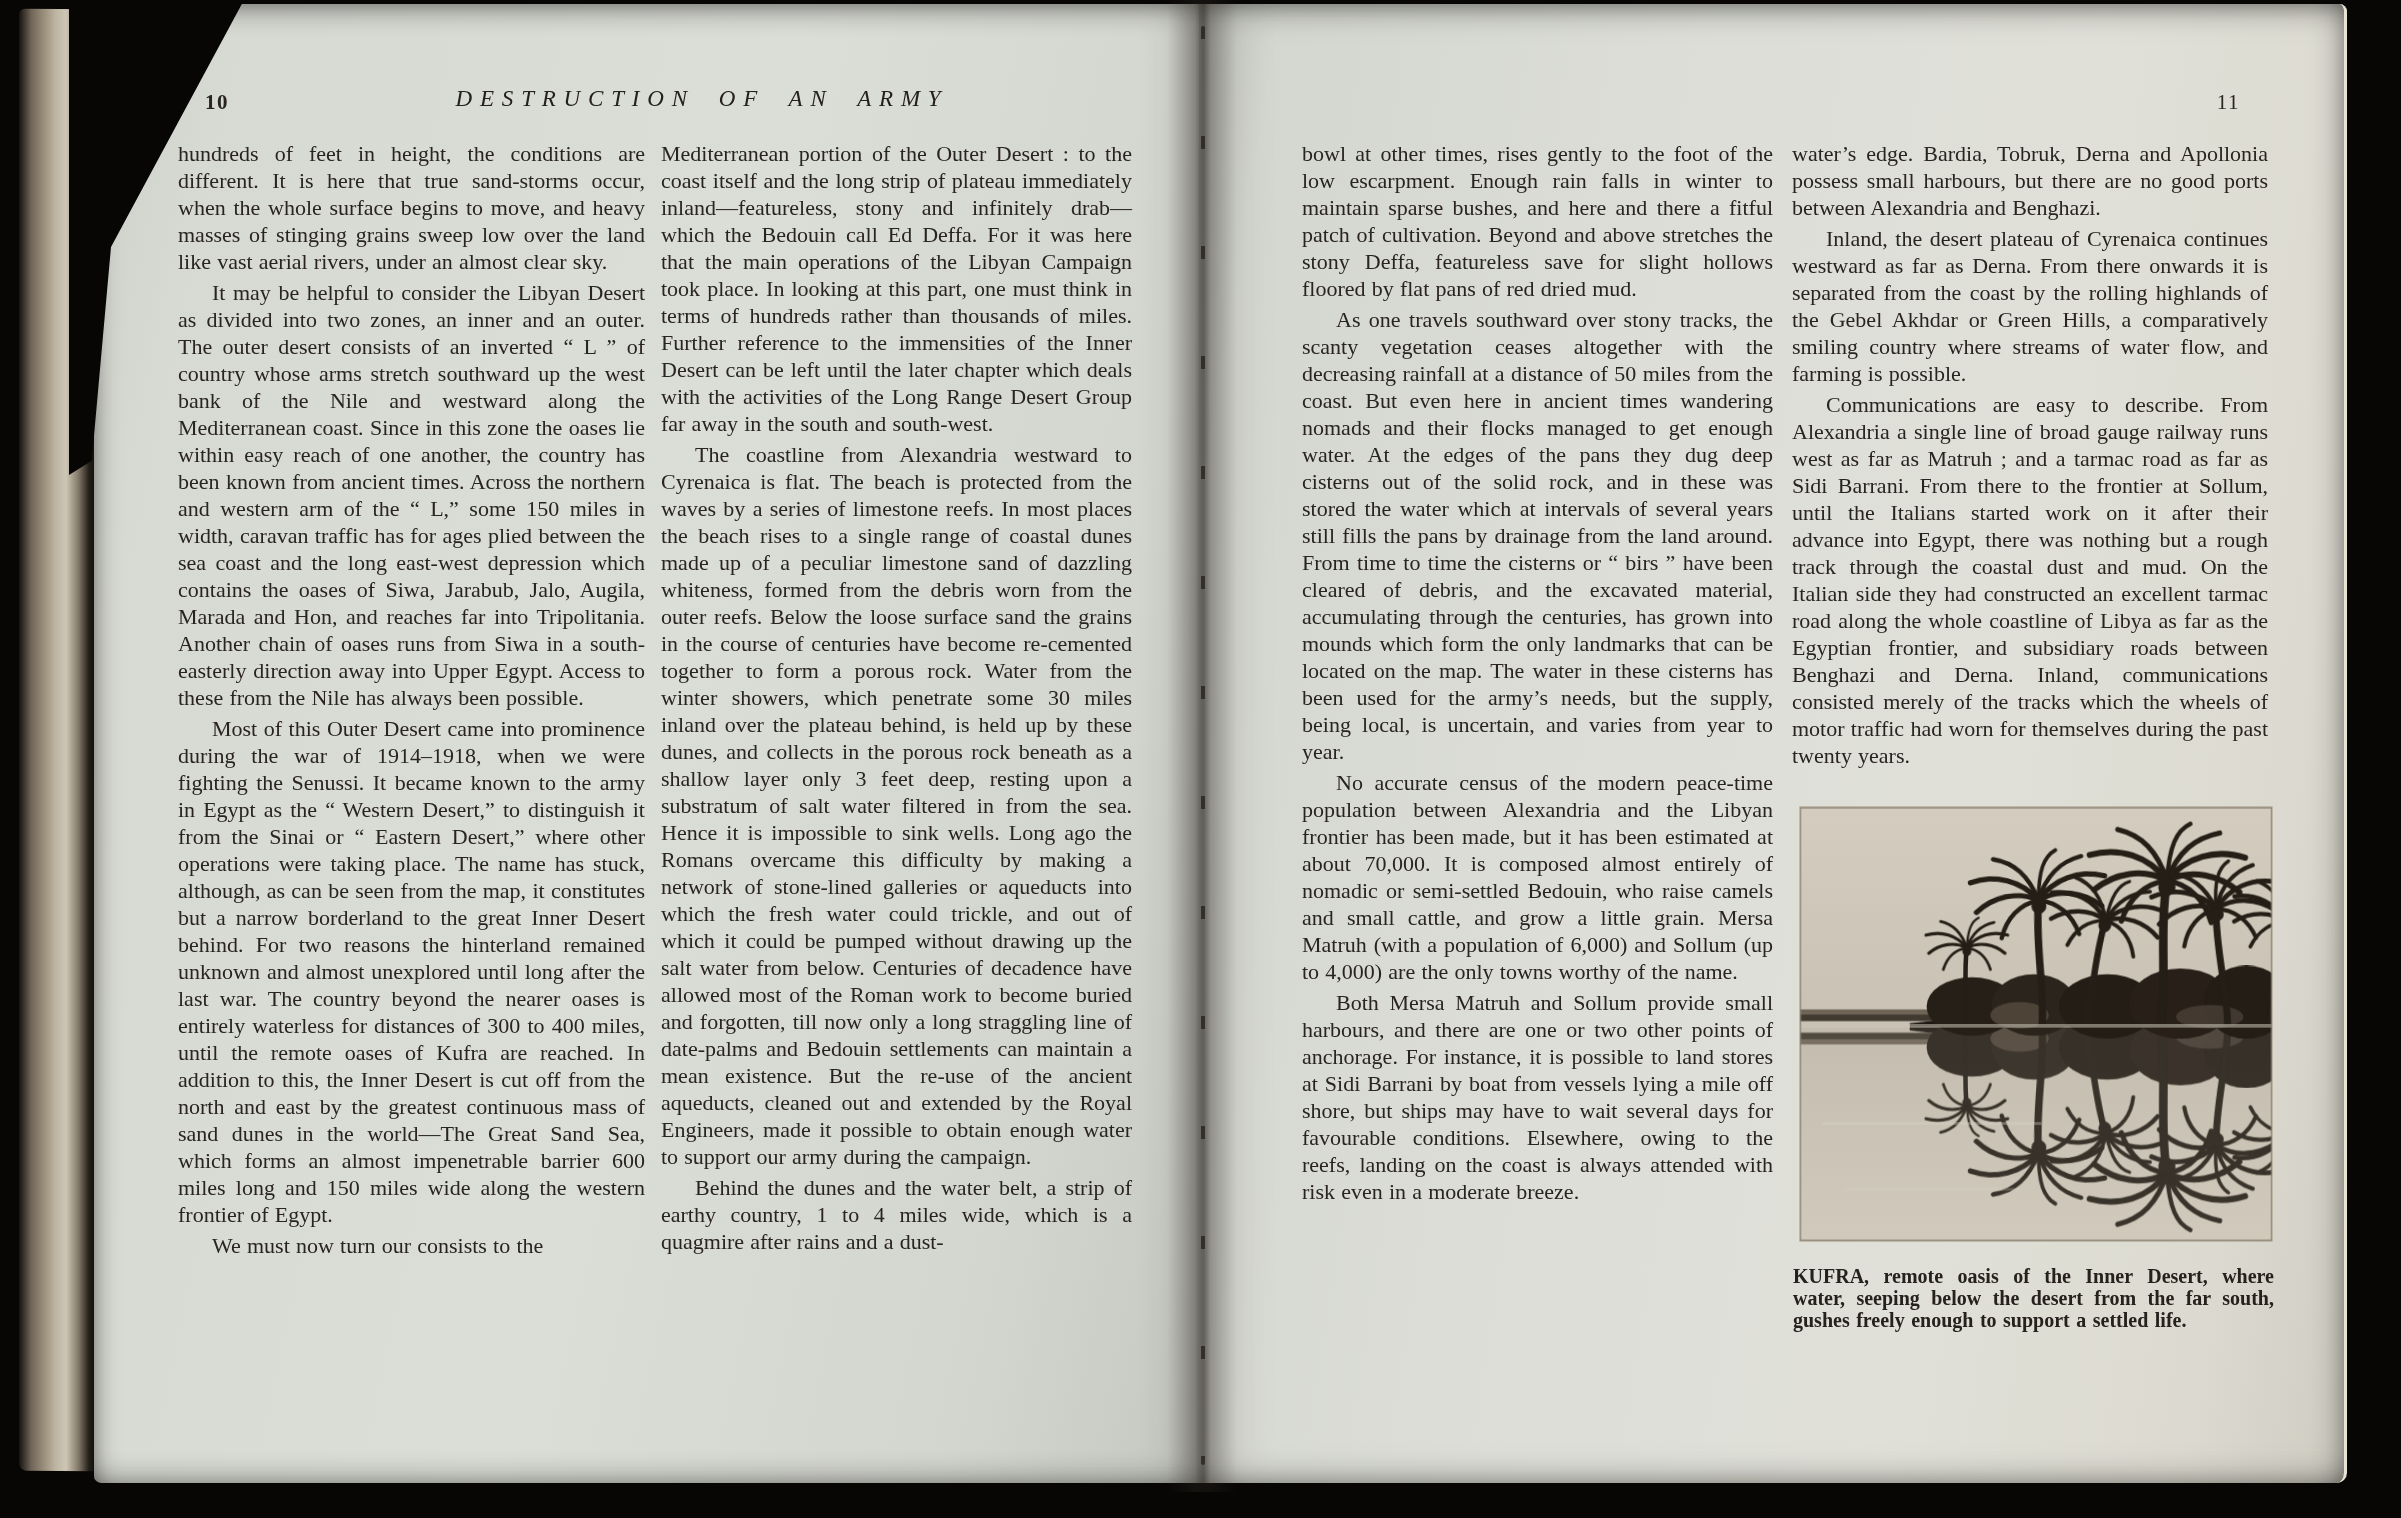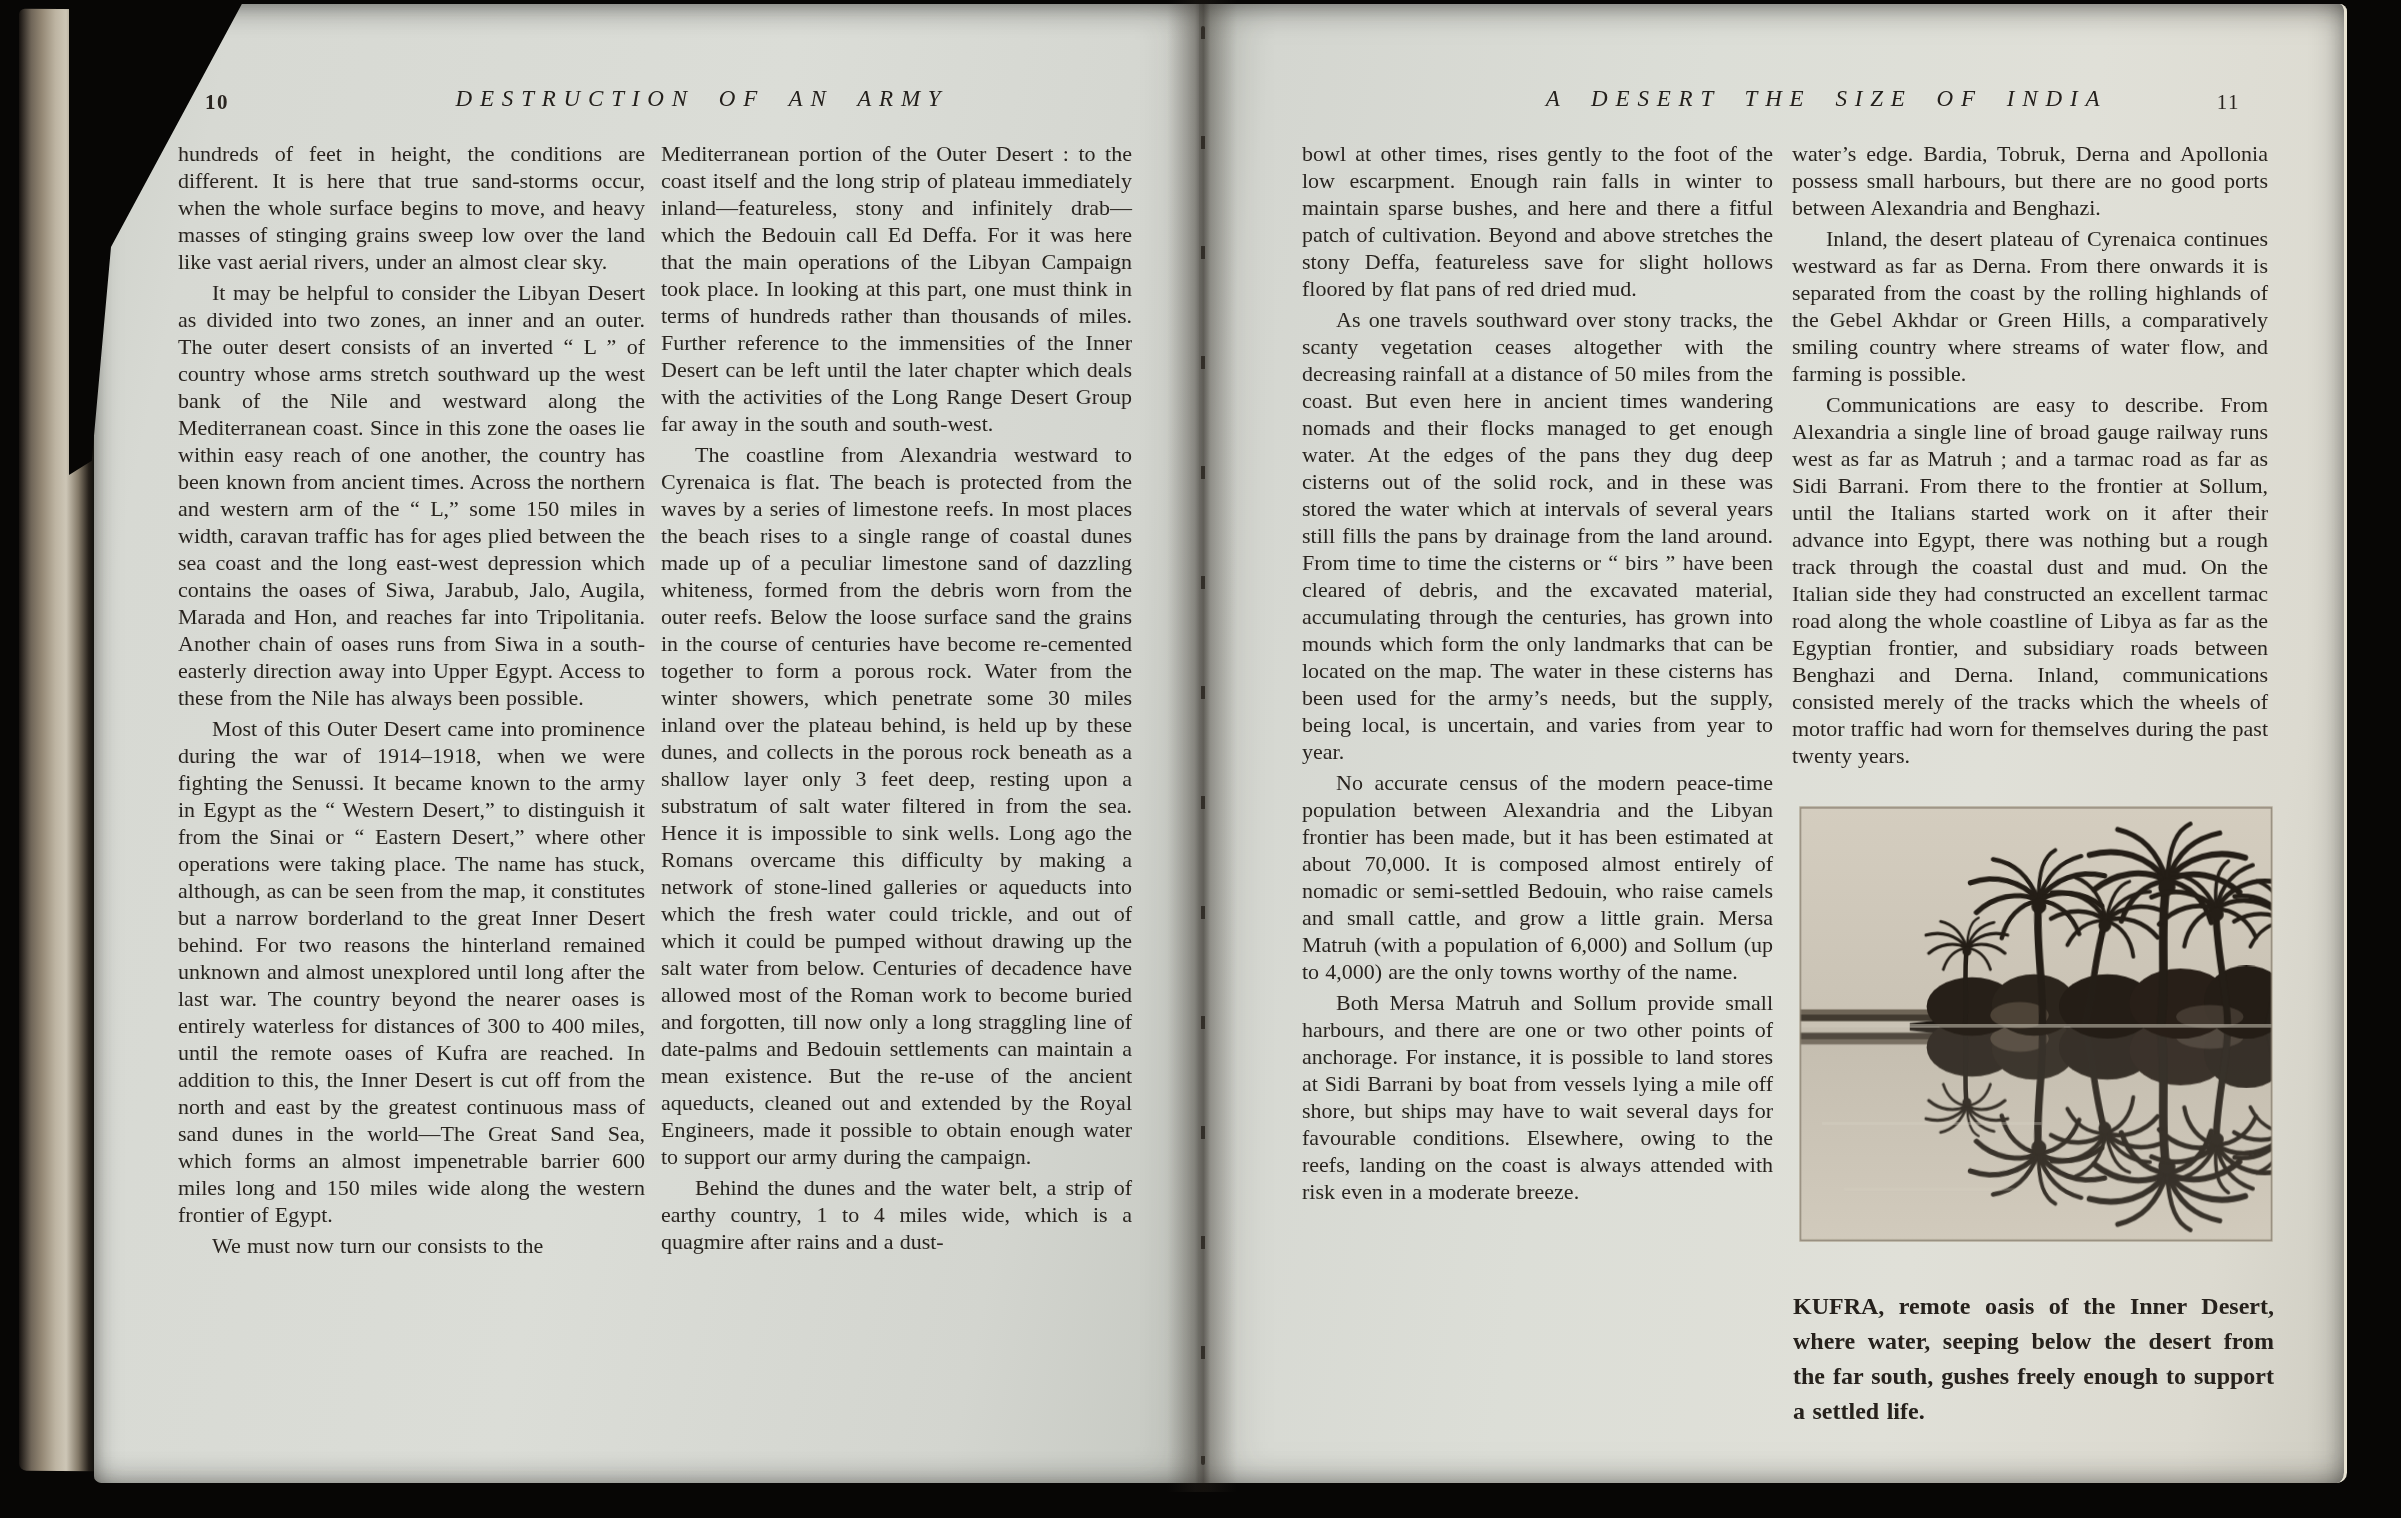--- a/index.html
+++ b/index.html
@@ -72,22 +72,22 @@
   .col p.ind{text-indent:34px;}
   
   .photo{
     position:absolute;left:601px;top:803px;width:472px;height:434px;
     background:#cfc8ba;
     box-shadow:0 0 0 0.7px #b0a796,inset 0 0 44px rgba(70,58,45,.35);
   }
   .photo svg{display:block;width:100%;height:100%;}
   .photo-caption{
     position:absolute;left:594px;top:1261px;width:481px;
-    font-size:24px;line-height:35px;font-weight:700;color:#26211c;
-    text-align:justify;word-spacing:1.5px;margin-top:24px;
+    font-size:20px;line-height:22px;font-weight:700;color:#26211c;
+    text-align:justify;word-spacing:1.5px;
   }
 </style>
 </head>
 <body>
 
 <div class="edge-stack"></div>
 
 <div class="page left">
   <div class="page-number">10</div>
   <div class="running-title">DESTRUCTION OF AN ARMY</div>
@@ -101,21 +101,20 @@
 
   <div class="col c2">
     <p>Mediterranean portion of the Outer Desert : to the coast itself and the long strip of plateau immediately inland—featureless, stony and infinitely drab—which the Bedouin call Ed Deffa.  For it was here that the main operations of the Libyan Campaign took place.  In looking at this part, one must think in terms of hundreds rather than thousands of miles. Further reference to the immensities of the Inner Desert can be left until the later chapter which deals with the activities of the Long Range Desert Group far away in the south and south-west.</p>
     <p class="ind">The coastline from Alexandria westward to Cyrenaica is flat.  The beach is protected from the waves by a series of limestone reefs.  In most places the beach rises to a single range of coastal dunes made up of a peculiar limestone sand of dazzling whiteness, formed from the debris worn from the outer reefs.  Below the loose surface sand the grains in the course of centuries have become re-cemented together to form a porous rock.  Water from the winter showers, which penetrate some 30 miles inland over the plateau behind, is held up by these dunes, and collects in the porous rock beneath as a shallow layer only 3 feet deep, resting upon a substratum of salt water filtered in from the sea.  Hence it is impossible to sink wells.  Long ago the Romans overcame this difficulty by making a network of stone-lined galleries or aqueducts into which the fresh water could trickle, and out of which it could be pumped without drawing up the salt water from below.  Centuries of decadence have allowed most of the Roman work to become buried and forgotten, till now only a long straggling line of date-palms and Bedouin settlements can maintain a mean existence. But the re-use of the ancient aqueducts, cleaned out and extended by the Royal Engineers, made it possible to obtain enough water to support our army during the campaign.</p>
     <p class="ind">Behind the dunes and the water belt, a strip of earthy country, 1 to 4 miles wide, which is a quagmire after rains and a dust-</p>
   </div>
 </div>
 
 <div class="page right">
   <div class="page-number">11</div>
-  <div class="running-title">A DESERT THE SIZE OF INDIA</div>
 
   <div class="col c1">
     <p>bowl at other times, rises gently to the foot of the low escarpment.  Enough rain falls in winter to maintain sparse bushes, and here and there a fitful patch of cultivation.  Beyond and above stretches the stony Deffa, featureless save for slight hollows floored by flat pans of red dried mud.</p>
     <p class="ind">As one travels southward over stony tracks, the scanty vegetation ceases altogether with the decreasing rainfall at a distance of 50 miles from the coast.  But even here in ancient times wandering nomads and their flocks managed to get enough water.  At the edges of the pans they dug deep cisterns out of the solid rock, and in these was stored the water which at intervals of several years still fills the pans by drainage from the land around.  From time to time the cisterns or “ birs ” have been cleared of debris, and the excavated material, accumulating through the centuries, has grown into mounds which form the only landmarks that can be located on the map.  The water in these cisterns has been used for the army’s needs, but the supply, being local, is uncertain, and varies from year to year.</p>
     <p class="ind">No accurate census of the modern peace-time population between Alexandria and the Libyan frontier has been made, but it has been estimated at about 70,000.  It is composed almost entirely of nomadic or semi-settled Bedouin, who raise camels and small cattle, and grow a little grain.  Mersa Matruh (with a population of 6,000) and Sollum (up to 4,000) are the only towns worthy of the name.</p>
     <p class="ind">Both Mersa Matruh and Sollum provide small harbours, and there are one or two other points of anchorage.  For instance, it is possible to land stores at Sidi Barrani by boat from vessels lying a mile off shore, but ships may have to wait several days for favourable conditions.  Elsewhere, owing to the reefs, landing on the coast is always attended with risk even in a moderate breeze.</p>
   </div>
 
   <div class="col c2">
     <p>water’s edge.  Bardia, Tobruk, Derna and Apollonia possess small harbours, but there are no good ports between Alexandria and Benghazi.</p>

